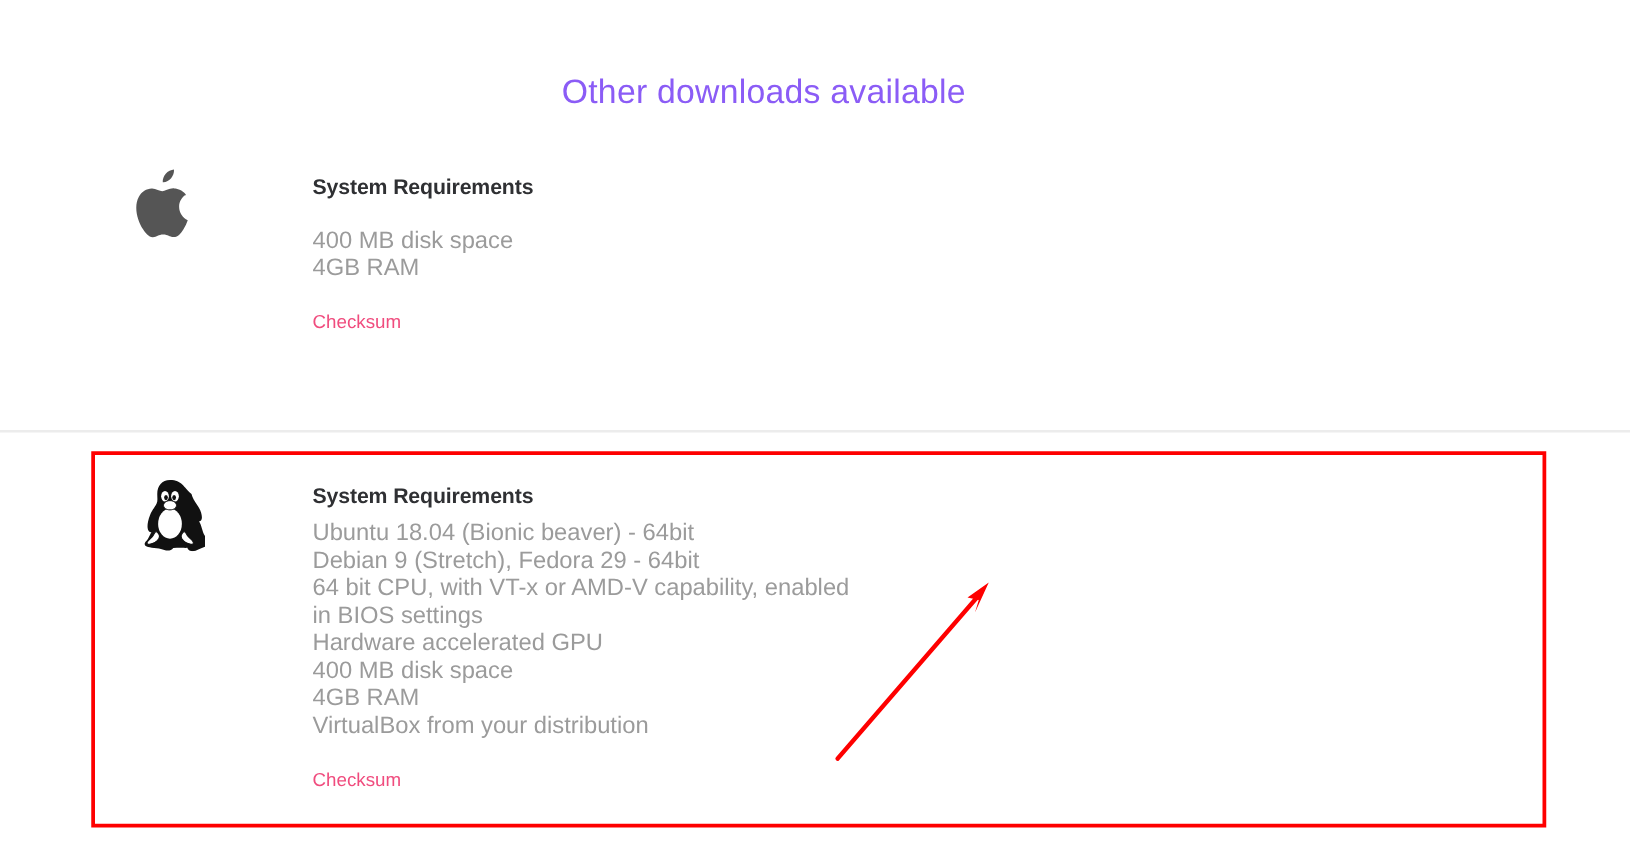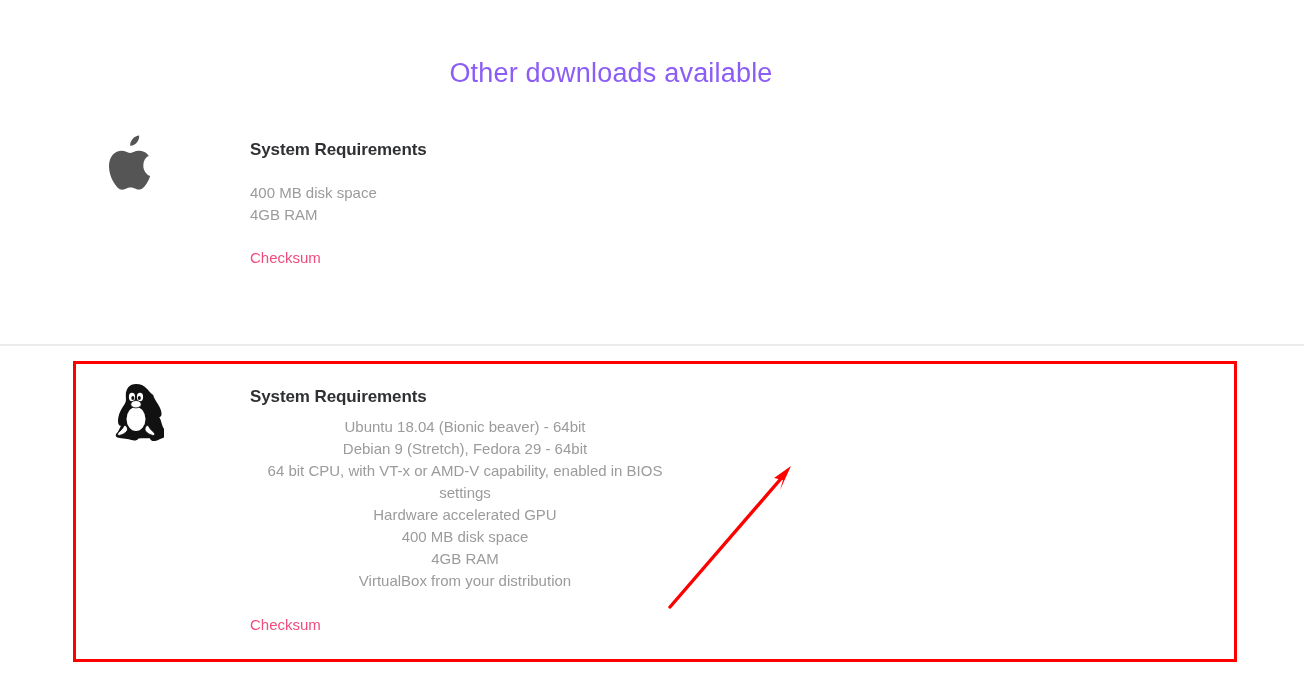--- a/index.html
+++ b/index.html
@@ -59,26 +59,26 @@
     font-weight: bold;
     color: #2f3033;
     margin: 0 0 0 0;
     letter-spacing: -0.1px;
   }
   .req-list {
     margin: 0;
     padding: 0;
     list-style: none;
     color: #9b9b9b;
-    font-size: 15px;
+    font-size: 19px;
     font-weight: 300;
     line-height: 22px;
   }
   #row-macos .req-list { margin-top: 22px; }
-  #row-linux .req-list { margin-top: 9px; text-align: center; }
+  #row-linux .req-list { margin-top: 9px; }
 
   .checksum-link {
     display: inline-block;
     color: #f04c7e;
     font-size: 15px;
     font-weight: 300;
     text-decoration: none;
     cursor: pointer;
   }
   #row-macos .checksum-wrap { margin-top: 23px; }

